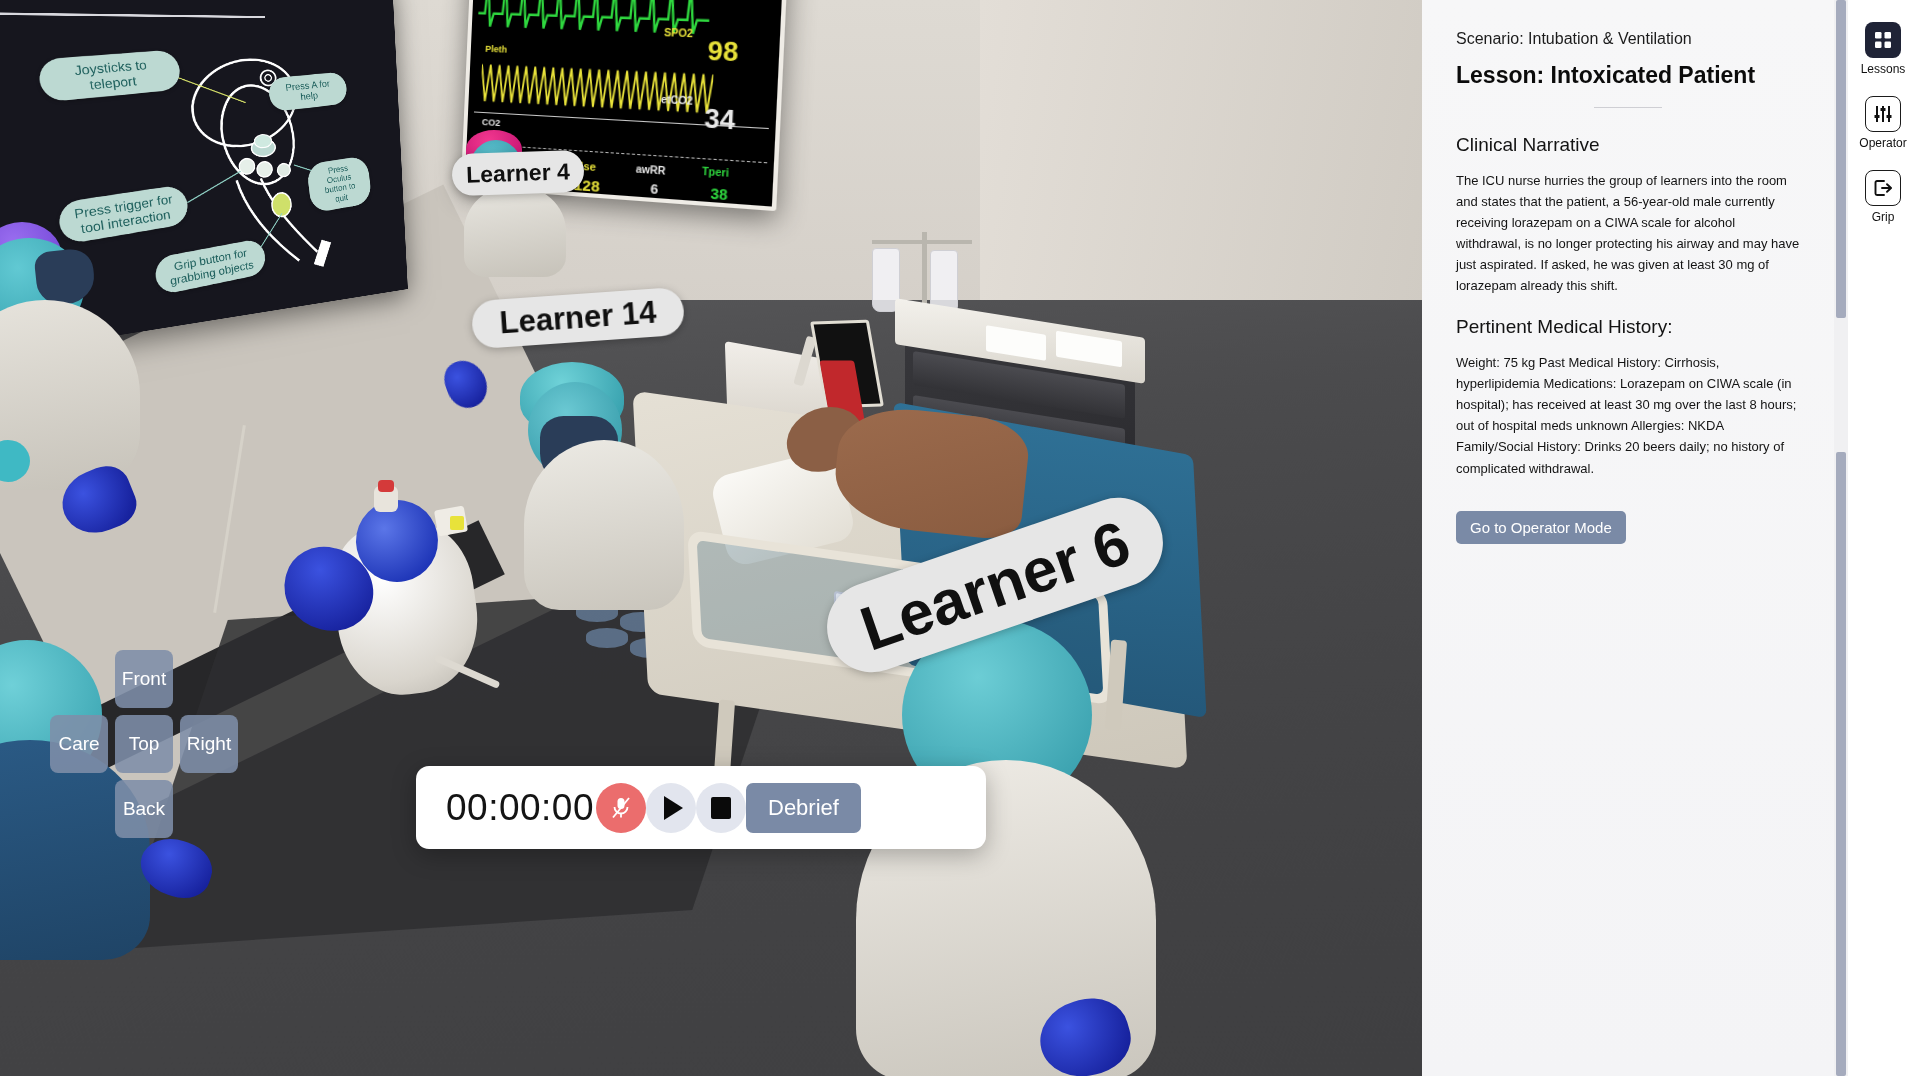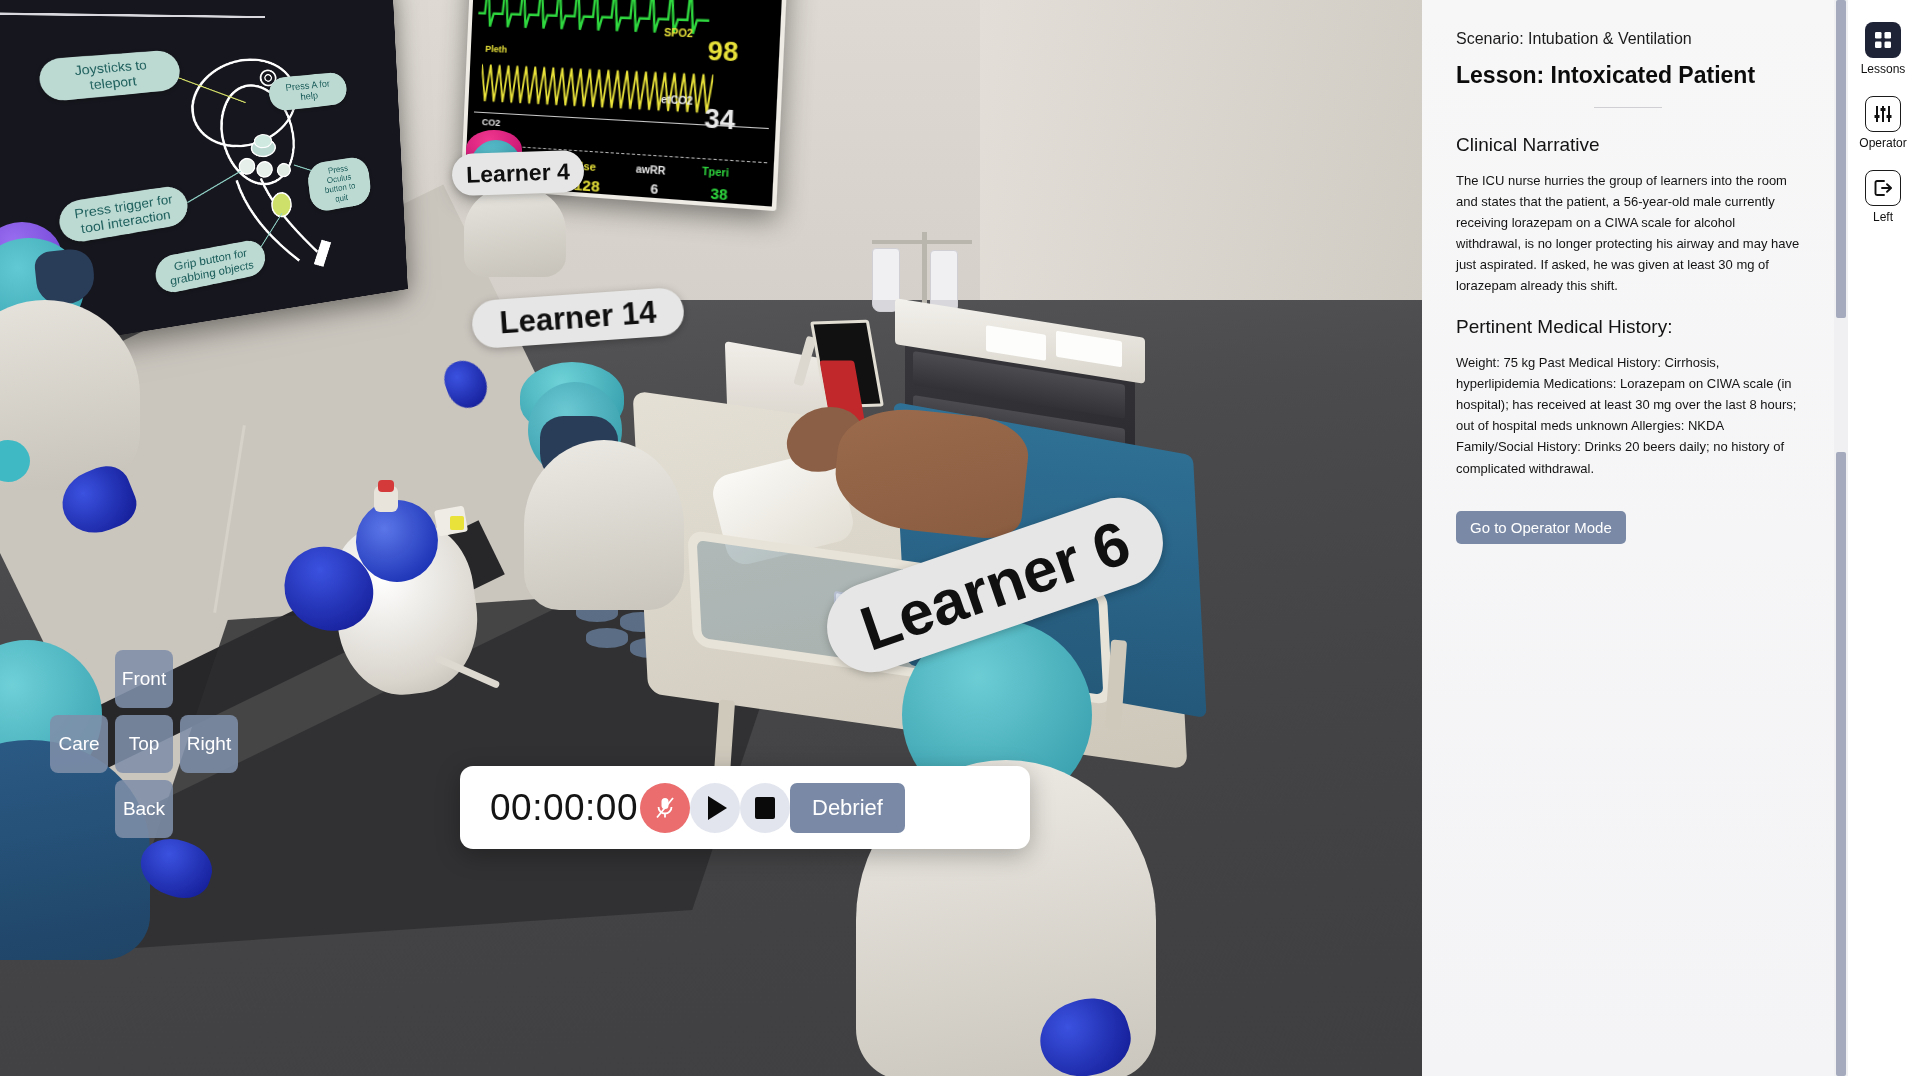--- a/index.html
+++ b/index.html
@@ -297,21 +297,21 @@
     display:flex; align-items:center; justify-content:center;
   }
   #vb-front { left: 65px; top: 0px; }
   #vb-left  { left: 0px;  top: 65px; }
   #vb-top   { left: 65px; top: 65px; }
   #vb-right { left: 130px;top: 65px; }
   #vb-back  { left: 65px; top: 130px; }
 
   
   .controlbar {
-    position: absolute; left: 460px; top: 766px;
+    position: absolute; left: 416px; top: 766px;
     width: 570px; height: 83px;
     background: #ffffff;
     border-radius: 13px;
     display: flex; align-items: center;
     padding: 0 30px;
     box-shadow: 0 6px 24px rgba(0,0,0,.28);
   }
   .timer {
     font-family: "Liberation Sans", sans-serif;
     font-size: 37px; color: #141414; letter-spacing: .5px;
@@ -636,18 +636,18 @@
     </div>
 
     <div class="rail-item">
       <div class="rail-icon plain">
         <svg width="20" height="20" viewBox="0 0 20 20">
           <path d="M11 3 H4 a1.5 1.5 0 0 0 -1.5 1.5 v11 A1.5 1.5 0 0 0 4 17 h7" fill="none" stroke="#111" stroke-width="1.9" stroke-linecap="round"></path>
           <line x1="9" y1="10" x2="17.5" y2="10" stroke="#111" stroke-width="1.9" stroke-linecap="round"></line>
           <polyline points="14,6.2 18,10 14,13.8" fill="none" stroke="#111" stroke-width="1.9" stroke-linecap="round" stroke-linejoin="round"></polyline>
         </svg>
       </div>
-      <div class="rail-label">Left</div>
+      <div class="rail-label">Grip</div>
     </div>
 
   </div>
 
 </div>
 
 </body></html>

